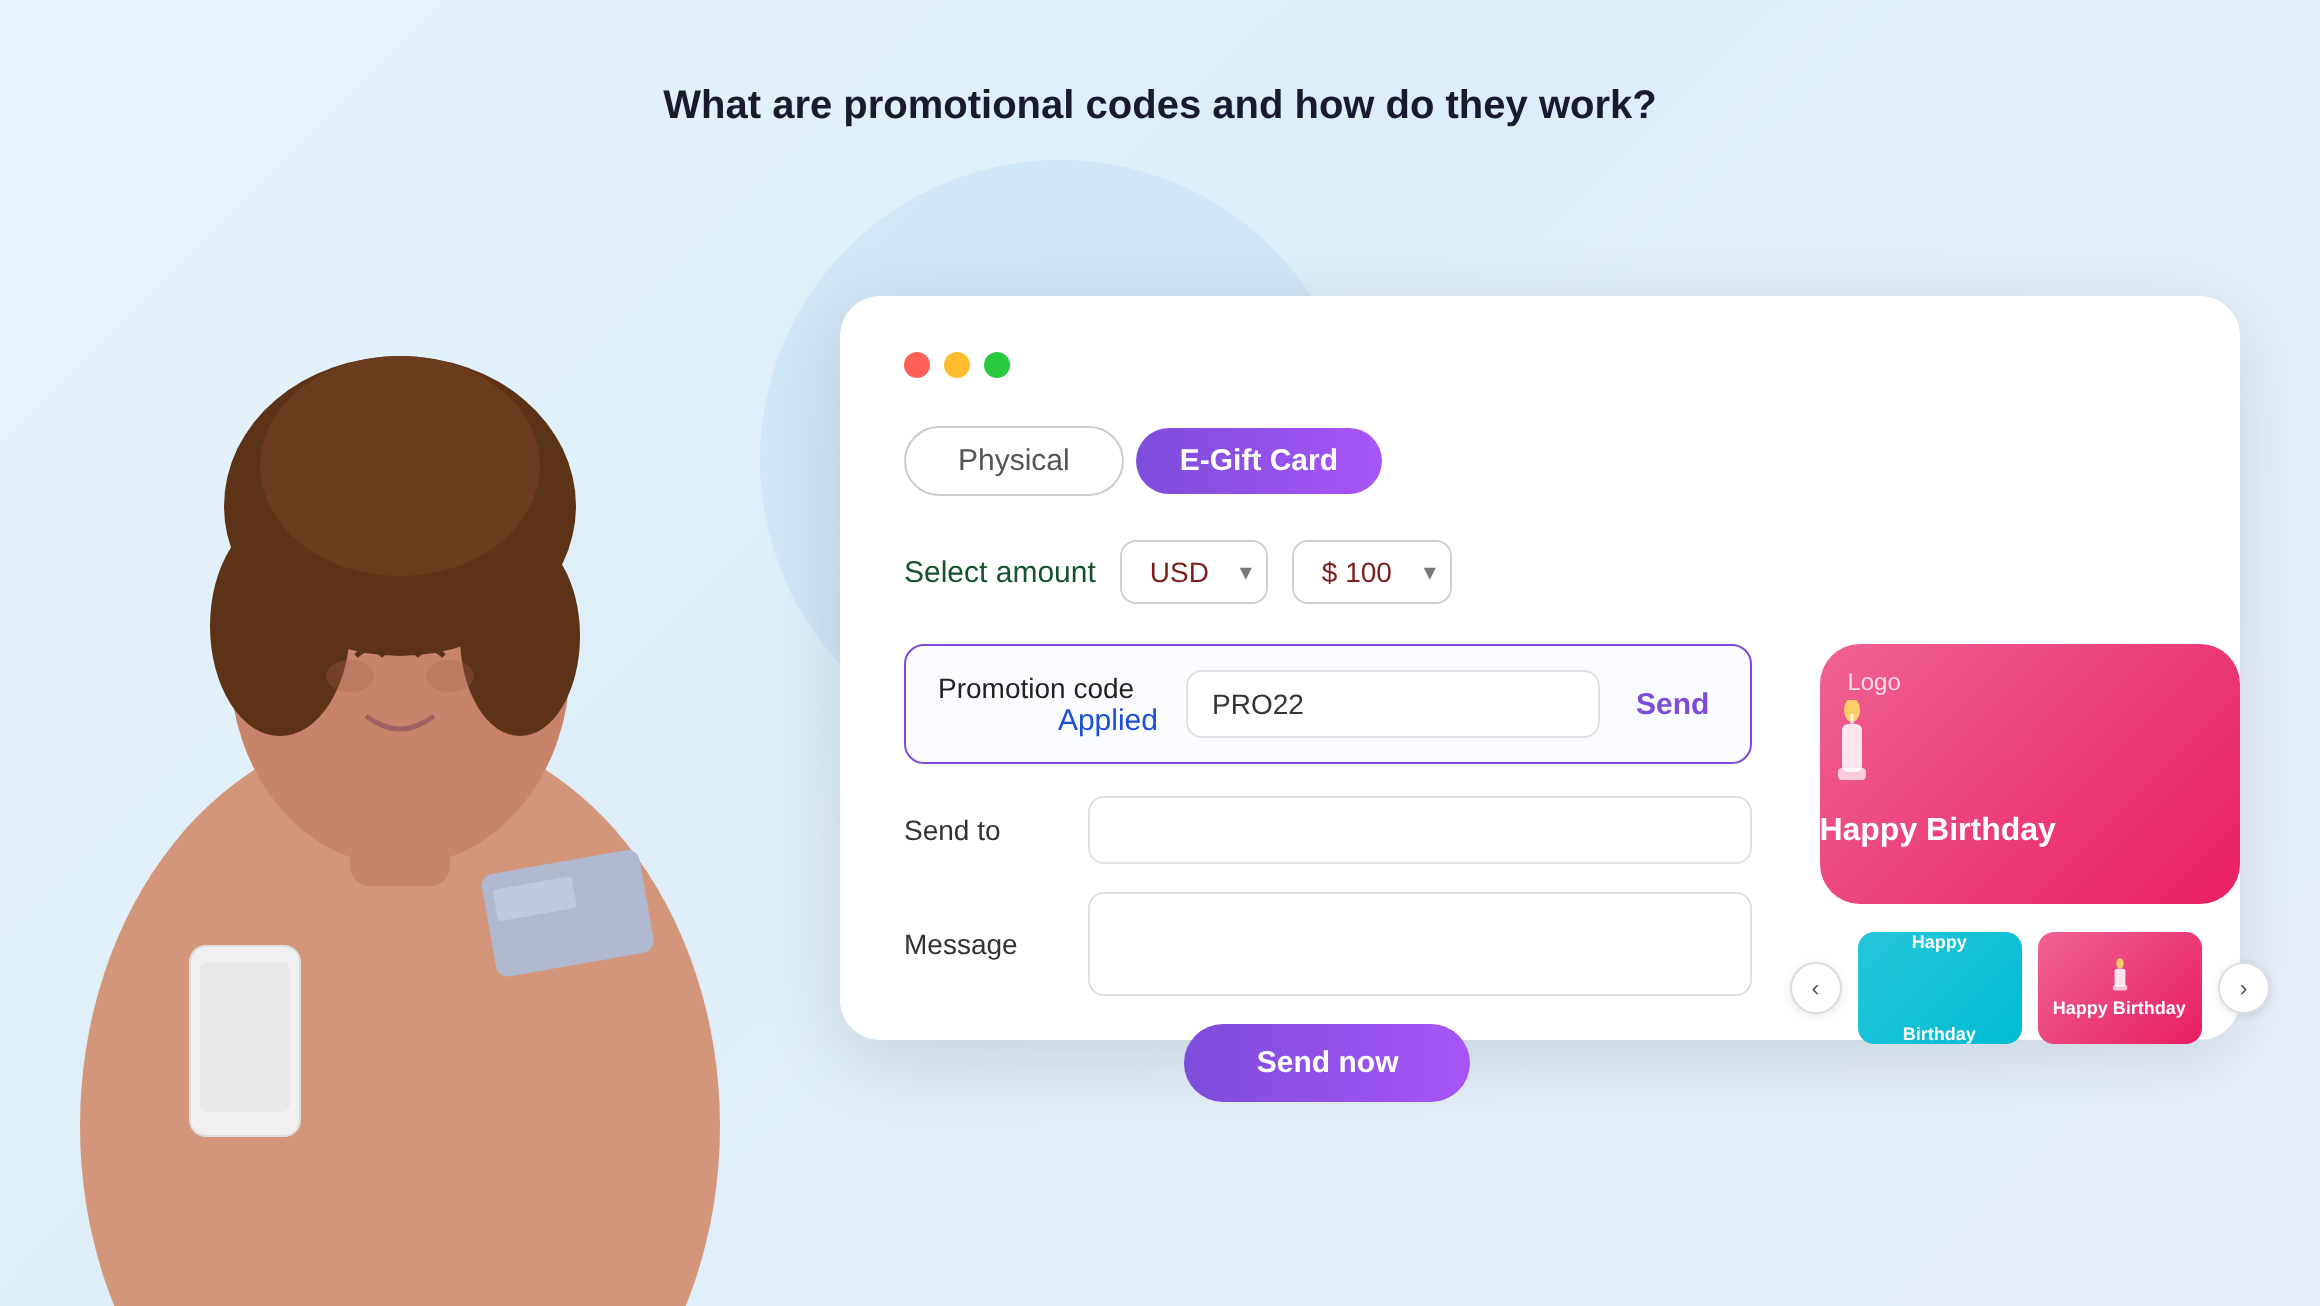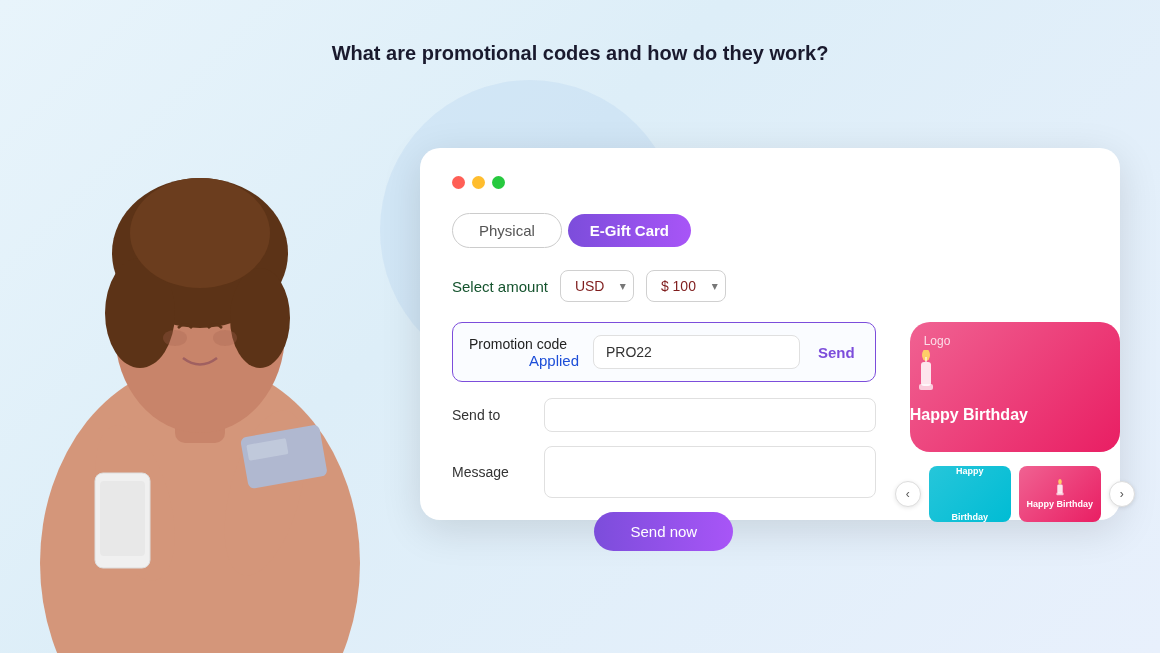--- a/index.html
+++ b/index.html
@@ -236,21 +236,21 @@
 
     
     .send-now-btn {
       margin-top: 6px;
       padding: 11px 36px;
       background: linear-gradient(90deg, #7c4ddb, #a855f7);
       color: #fff;
       border: none;
       border-radius: 24px;
       font-size: 15px;
-      font-weight: 400;
+      font-weight: 700;
       cursor: pointer;
       display: block;
       margin-left: auto;
       margin-right: auto;
     }
 
     
     .gift-card-preview {
       width: 210px;
       height: 130px;

